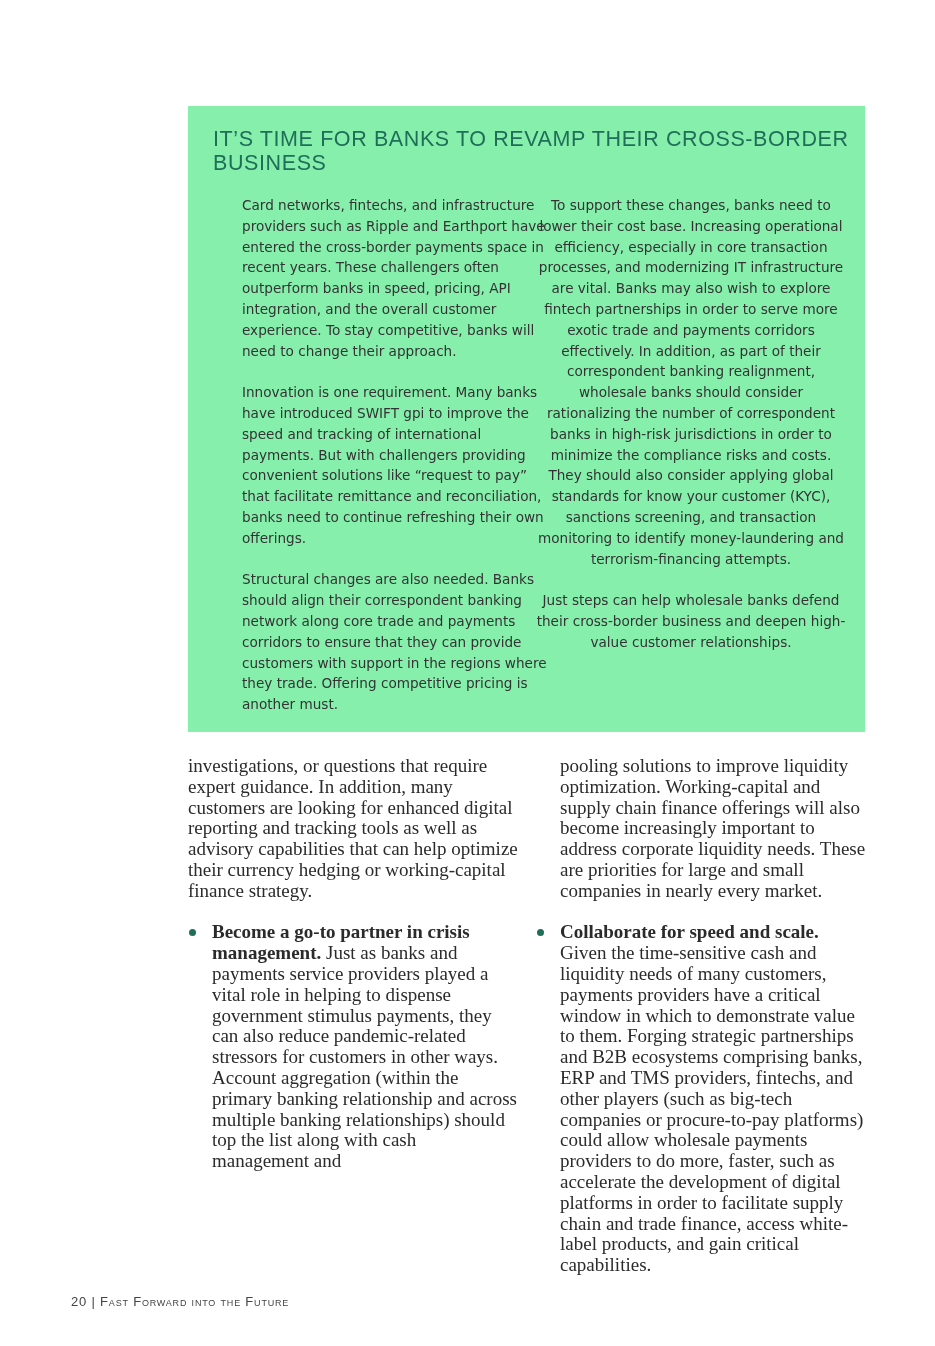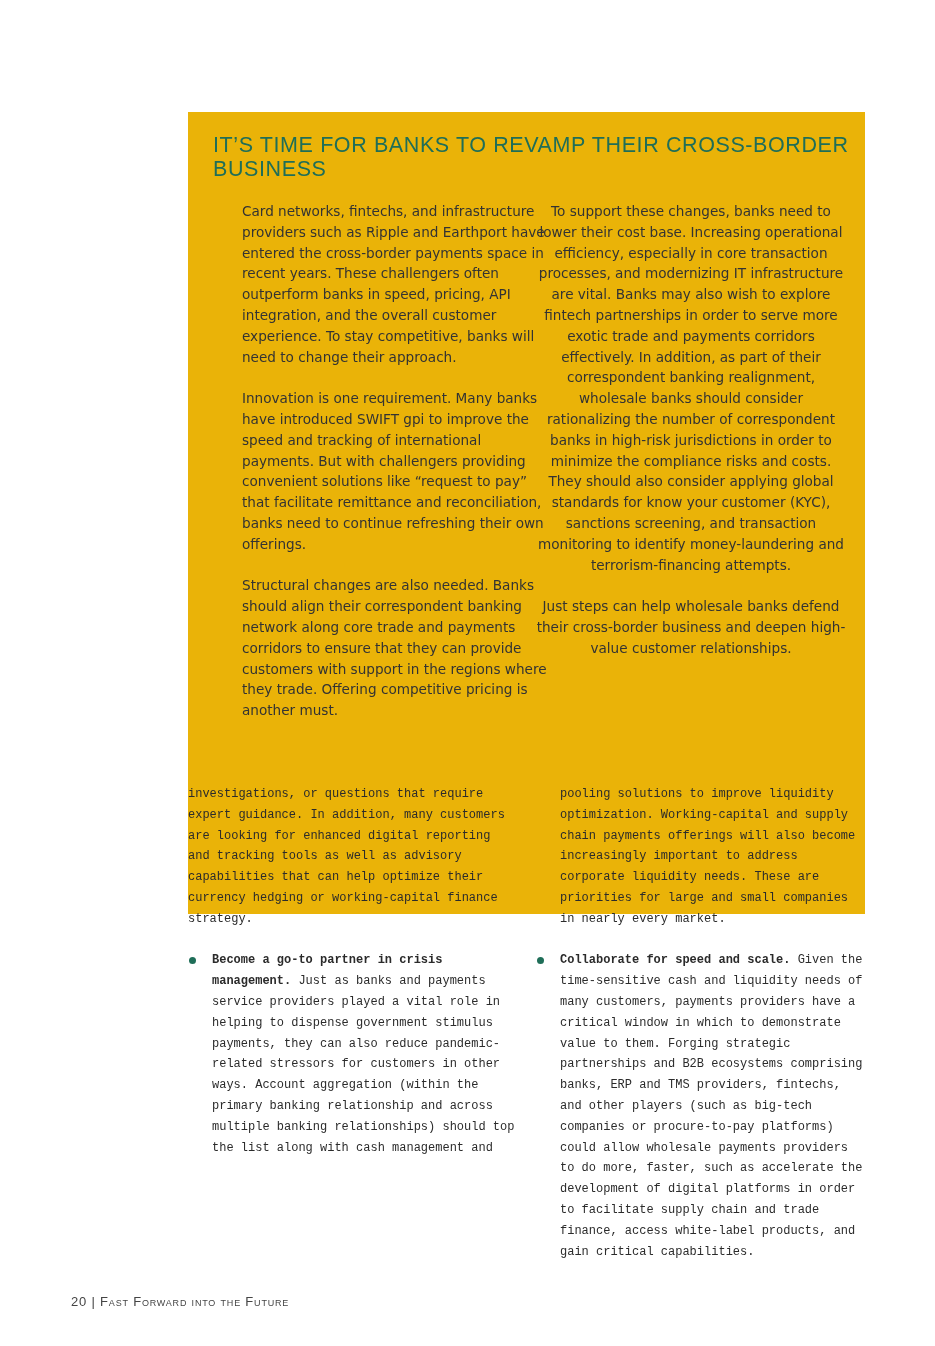--- a/index.html
+++ b/index.html
@@ -1,32 +1,32 @@
 <!DOCTYPE html>
 <html><head>
   <meta charset="utf-8">
   <style>
     html, body { margin: 0; padding: 0; background: #ffffff; }
     body { width: 935px; height: 1346px; position: relative; overflow: hidden; }
     .sidebar-box {
-      position: absolute; left: 188px; top: 112px; width: 677px; height: 802px;
-      background: #eab308;
+      position: absolute; left: 188px; top: 106px; width: 677px; height: 626px;
+      background: #86efac;
     }
     .sidebar-title {
       position: absolute; left: 25px; top: 21px; width: 640px;
       font-family: "Liberation Sans", sans-serif; font-size: 21.5px; line-height: 24px;
       color: #1f6e58; letter-spacing: 0.6px; font-weight: normal; margin: 0;
     }
     .sb-col { position: absolute; top: 89px; width: 310px;
       font-family: "DejaVu Sans", sans-serif; font-size: 13.6px; line-height: 20.8px; color: #333333; }
     .sb-col.left { left: 24px; margin-left: 30px; }
     .sb-col.right { left: 348px; text-align: center; }
     .sb-col p { margin: 0 0 20.8px 0; }
-    .main-col { position: absolute; top: 784px; width: 330px;
-      font-family: Liberation Mono, monospace; font-size: 12px; line-height: 20.8px; color: #2b2b2b; }
+    .main-col { position: absolute; top: 756px; width: 330px;
+      font-family: Liberation Serif, serif; font-size: 19px; line-height: 20.8px; color: #2b2b2b; }
     .main-col.left { left: 188px; }
     .main-col.right { left: 536px; }
     .main-col p { margin: 0 0 20.8px 0; }
     .bullet-item { position: relative; padding-left: 24px; margin: 0 0 20.8px 0; }
     .bullet-dot { position: absolute; left: 1px; top: 7px; width: 7px; height: 7px; border-radius: 50%; background: #1f6e58; }
     .bullet-lead { font-weight: bold; }
     .footer { position: absolute; left: 71px; top: 1294px;
       font-family: "Liberation Sans", sans-serif; font-size: 13px; color: #444; letter-spacing: 0.8px; }
     .footer .sc { font-variant: small-caps; }
   </style>
@@ -48,21 +48,21 @@
 
 <div class="main-col left">
   <p>investigations, or questions that require expert guidance. In addition, many customers are looking for enhanced digital reporting and tracking tools as well as advisory capabilities that can help optimize their currency hedging or working-capital finance strategy.</p>
   <div class="bullet-item">
     <span class="bullet-dot"></span>
     <span class="bullet-lead">Become a go-to partner in crisis management.</span><span> Just as banks and payments service providers played a vital role in helping to dispense government stimulus payments, they can also reduce pandemic-related stressors for customers in other ways. Account aggregation (within the primary banking relationship and across multiple banking relationships) should top the list along with cash management and</span>
   </div>
 </div>
 
 <div class="main-col right">
-  <p style="padding-left:24px;">pooling solutions to improve liquidity optimization. Working-capital and supply chain payments offerings will also become increasingly important to address corporate liquidity needs. These are priorities for large and small companies in nearly every market.</p>
+  <p style="padding-left:24px;">pooling solutions to improve liquidity optimization. Working-capital and supply chain finance offerings will also become increasingly important to address corporate liquidity needs. These are priorities for large and small companies in nearly every market.</p>
   <div class="bullet-item">
     <span class="bullet-dot"></span>
     <span class="bullet-lead">Collaborate for speed and scale.</span><span> Given the time-sensitive cash and liquidity needs of many customers, payments providers have a critical window in which to demonstrate value to them. Forging strategic partnerships and B2B ecosystems comprising banks, ERP and TMS providers, fintechs, and other players (such as big-tech companies or procure-to-pay platforms) could allow wholesale payments providers to do more, faster, such as accelerate the development of digital platforms in order to facilitate supply chain and trade finance, access white-label products, and gain critical capabilities.</span>
   </div>
 </div>
 
 <div class="footer">
   <span>20</span>
   <span>|</span>
   <span class="sc">Fast Forward into the Future</span>

